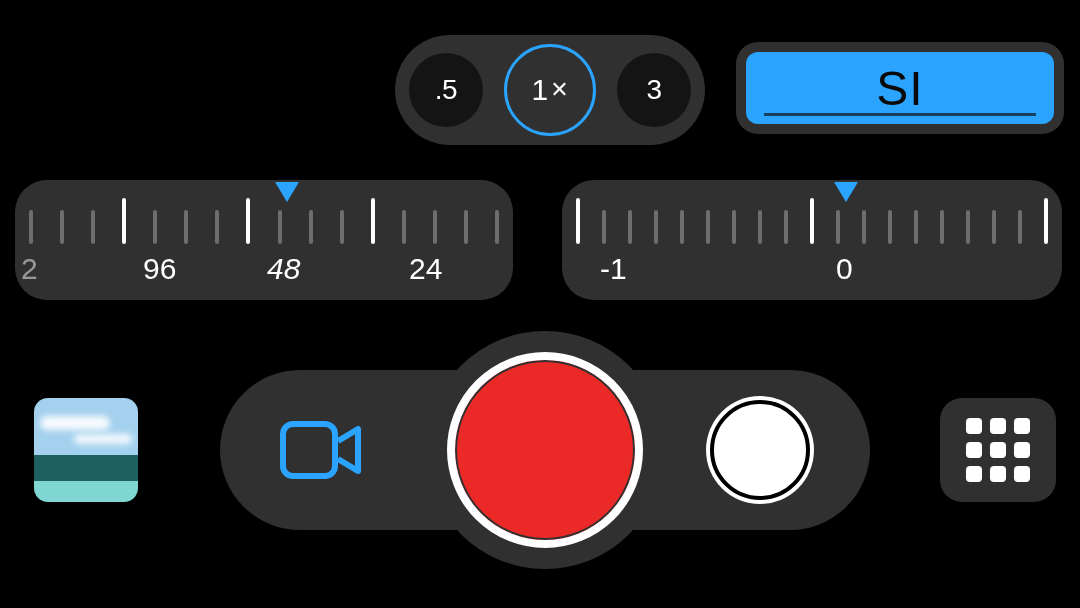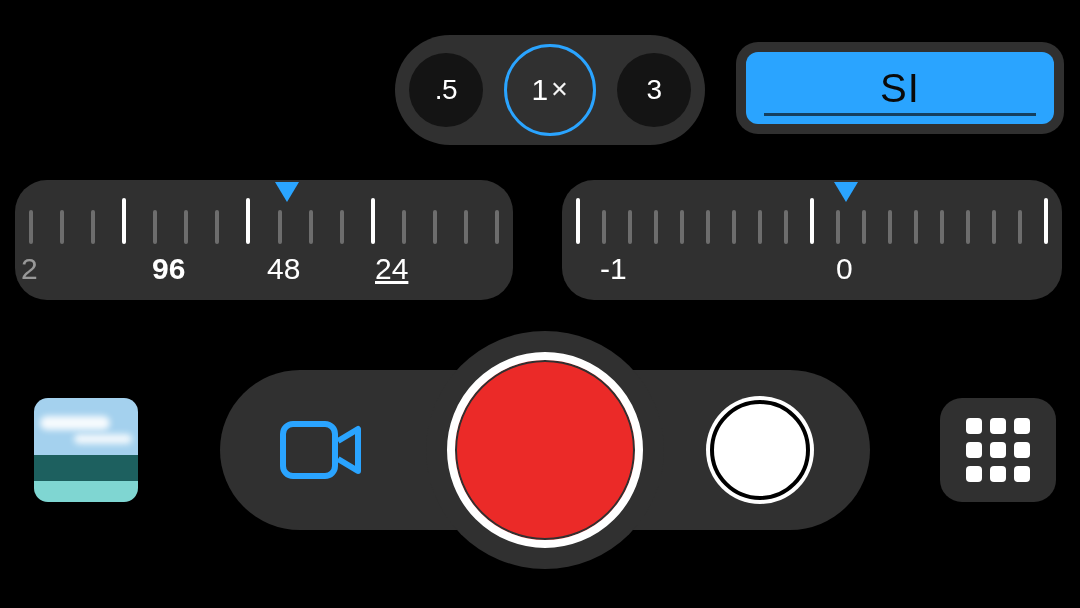--- a/index.html
+++ b/index.html
@@ -75,21 +75,21 @@
     display: flex;
     align-items: stretch;
     padding: 10px;
     gap: 0;
   }
   .seg-item {
     flex: 1;
     display: flex;
     align-items: center;
     justify-content: center;
-    font-size: 40px;
+    font-size: 48px;
     font-weight: 500;
     color: #fff;
     border-radius: 12px;
     cursor: pointer;
     letter-spacing: 1px;
   }
   .seg-item.active {
     background: #2aa4ff;
     color: #0a0a0a;
     position: relative;
@@ -133,23 +133,23 @@
   .dial .tick.major { background: #fff; height: 46px; }
   .dial .labels {
     position: absolute;
     left: 0; right: 0; top: 72px;
     display: flex;
     color: #fff;
     font-size: 30px;
     font-weight: 400;
   }
   .dial-left .labels span:nth-child(1){ position:absolute; left: 6px;  opacity:.5; }
-  .dial-left .labels span:nth-child(2){ position:absolute; left: 137px; font-weight: bold; }
-  .dial-left .labels span:nth-child(3){ position:absolute; left: 252px; }
-  .dial-left .labels span:nth-child(4){ position:absolute; left: 360px; text-decoration: underline; }
+  .dial-left .labels span:nth-child(2){ position:absolute; left: 128px; }
+  .dial-left .labels span:nth-child(3){ position:absolute; left: 252px; font-style: italic; }
+  .dial-left .labels span:nth-child(4){ position:absolute; left: 394px; }
 
   .dial-right .labels span:nth-child(1){ position:absolute; left: 38px; }
   .dial-right .labels span:nth-child(2){ position:absolute; left: 274px; }
 
   .dial .pointer {
     position: absolute;
     top: 2px;
     width: 0; height: 0;
     border-left: 12px solid transparent;
     border-right: 12px solid transparent;

